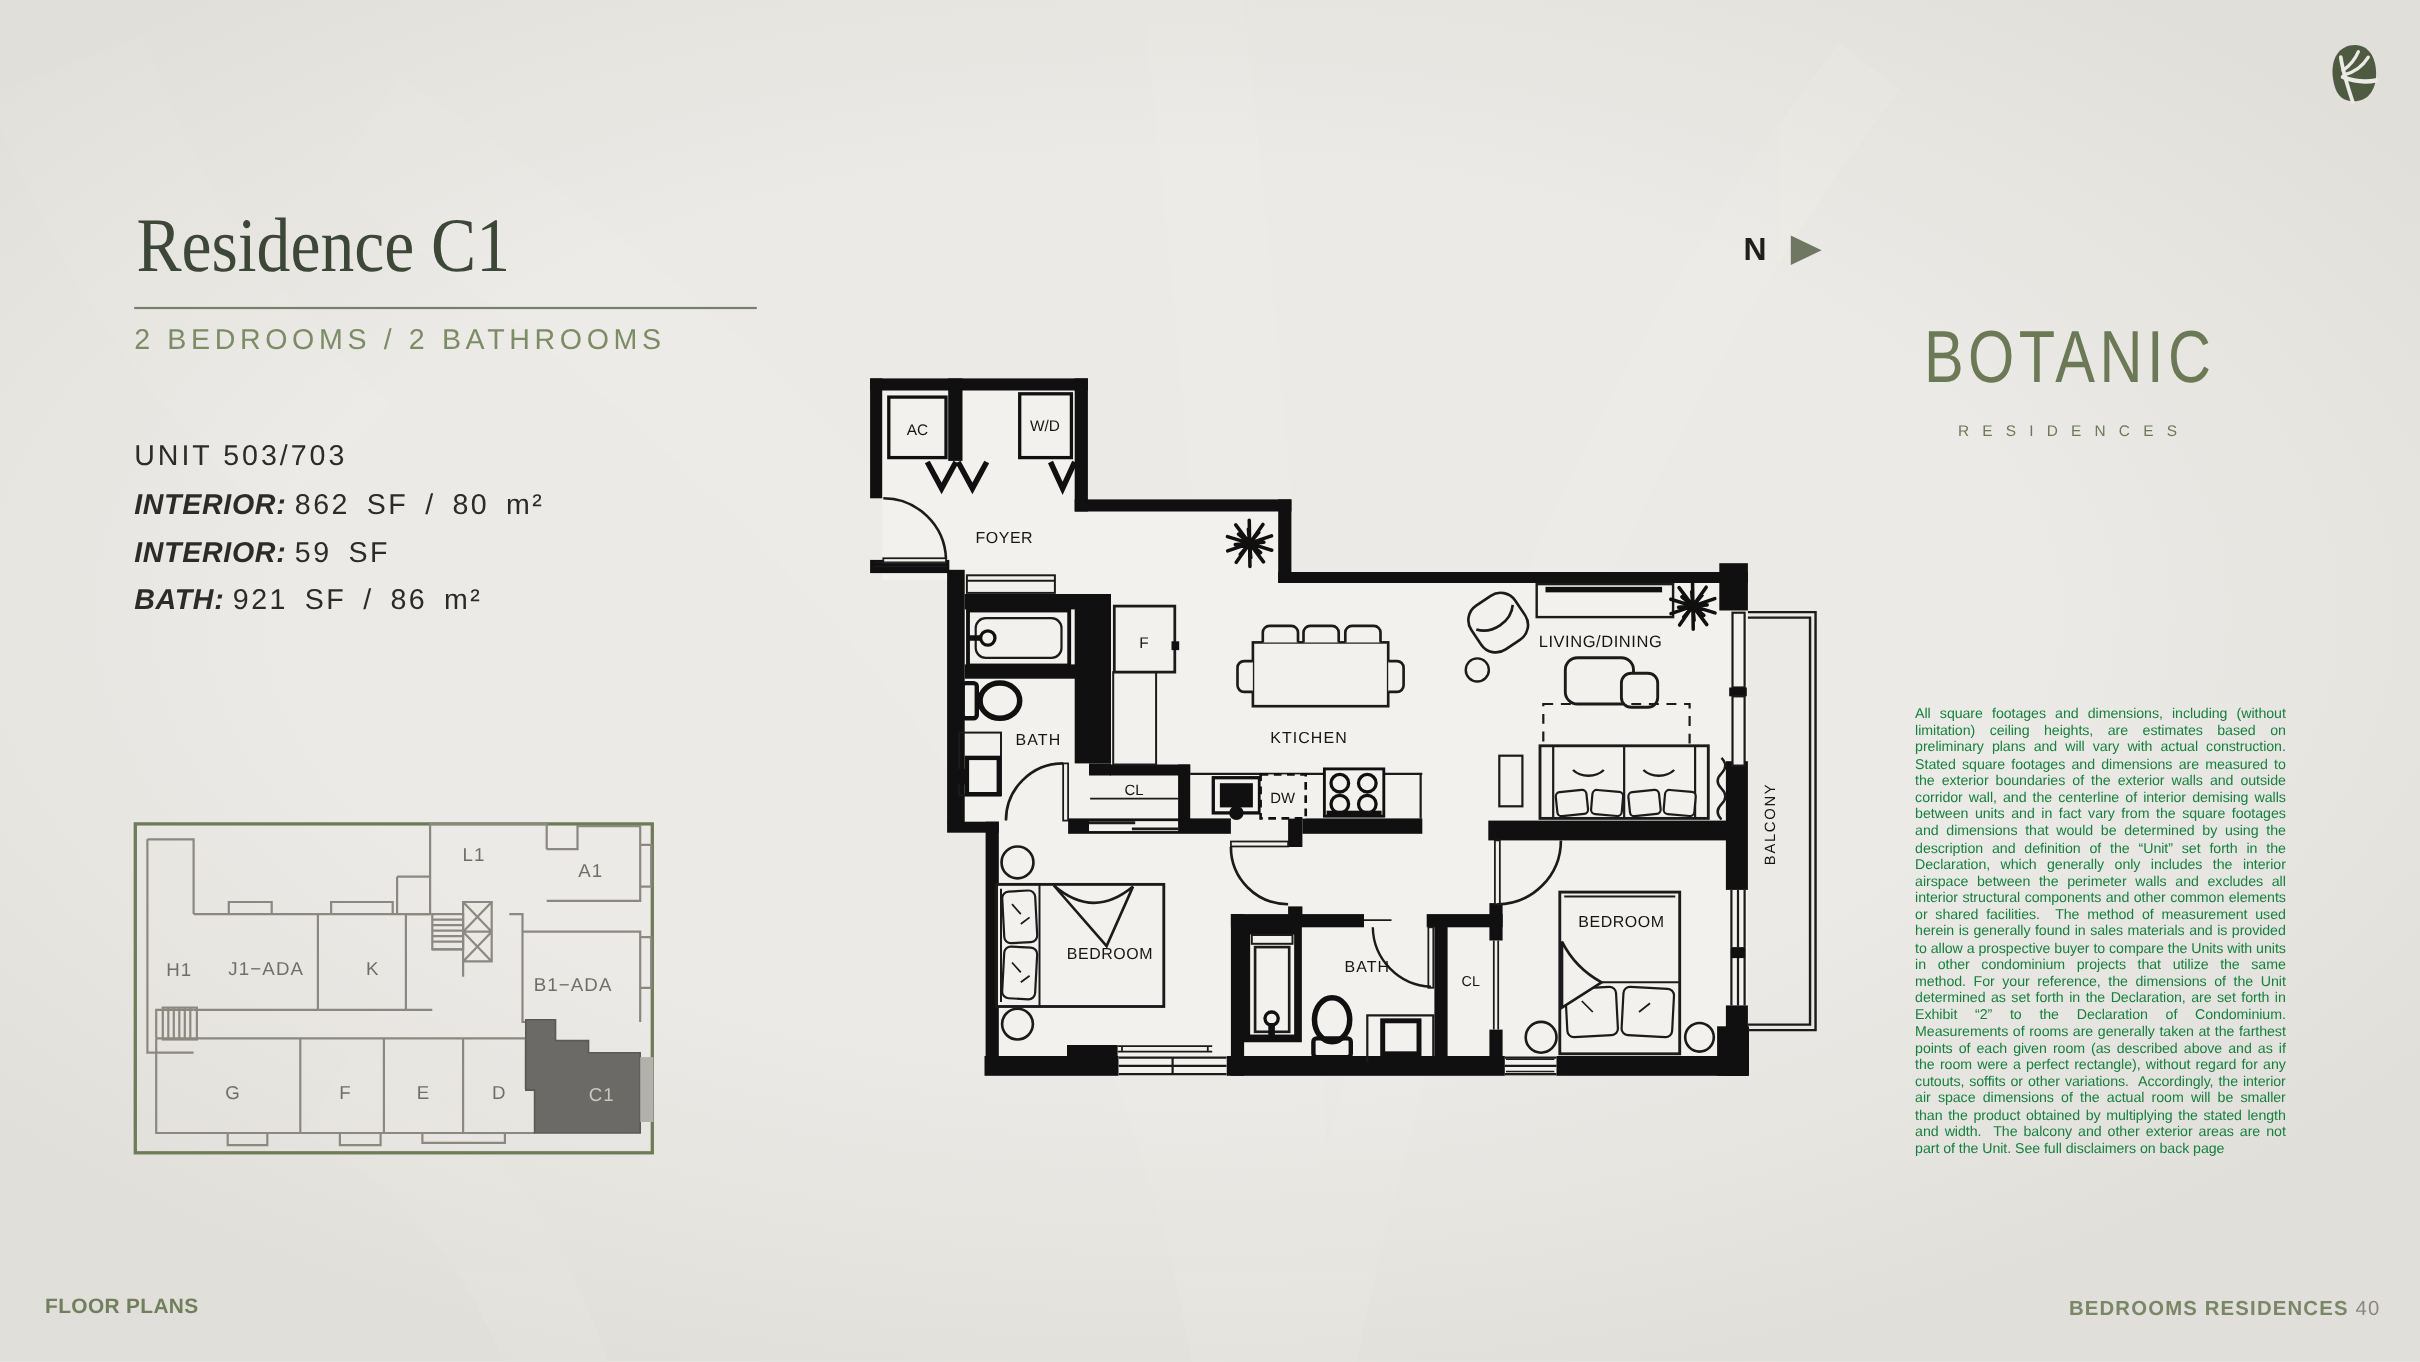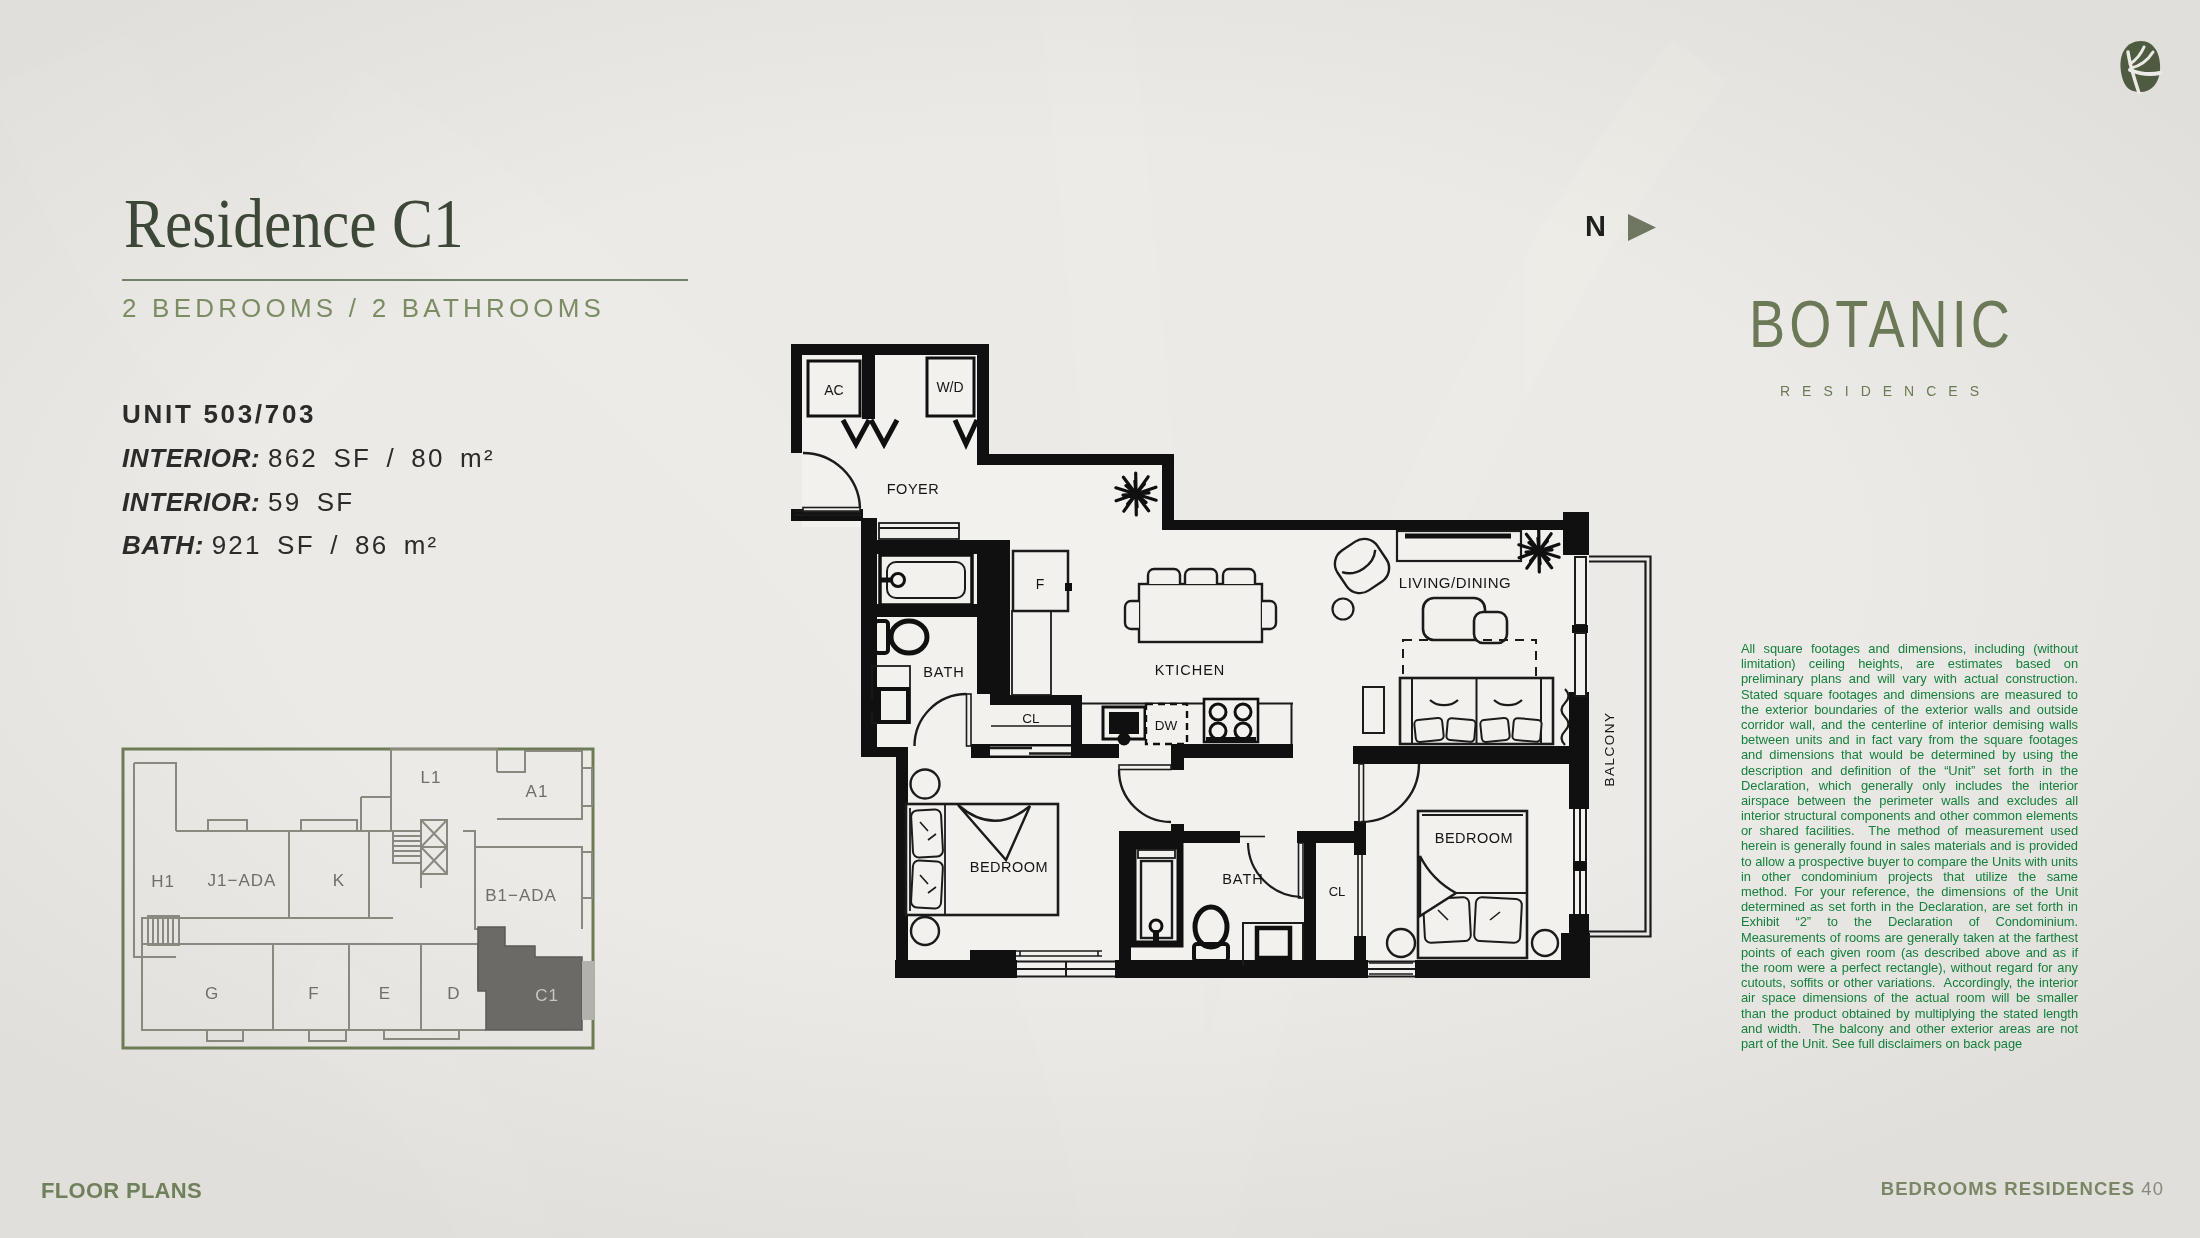--- a/index.html
+++ b/index.html
@@ -4,21 +4,21 @@
   html,body{margin:0;padding:0;}
   body{width:2200px;height:1238px;background:#ECEAE6;font-family:"Liberation Sans",sans-serif;position:relative;overflow:hidden;}
   .abs{position:absolute;}
   #title{left:124px;top:184px;font-family:"Liberation Serif",serif;font-size:70px;color:#3D4737;letter-spacing:0;transform:scaleX(0.878);transform-origin:left top;}
   #rule{left:122px;top:279px;width:566px;height:2px;background:#75816A;}
   #subtitle{left:122px;top:293px;font-size:26px;font-weight:normal;color:#7C8C64;letter-spacing:4.2px;}
   .info{left:122px;font-size:26px;color:#2B2B29;letter-spacing:0.5px;}
   .info b{letter-spacing:0.6px;font-style:italic;}
   .info span{letter-spacing:2.2px;word-spacing:6px;}
   #disc{left:1741px;top:641px;width:337px;font-size:12.9px;line-height:15.18px;color:#15803d;text-align:justify;letter-spacing:-0.05px;}
-  #fp{left:41px;top:1178px;font-size:22px;font-weight:bold;color:#70805C;letter-spacing:0.3px;}
+  #fp{left:41px;top:1178px;font-size:19px;font-weight:bold;color:#70805C;letter-spacing:0.3px;}
   #br40{right:36px;top:1178px;font-size:18.5px;color:#8A887E;letter-spacing:1.05px;}
   #br40 b{color:#7A8766;}
   svg text{font-family:"Liberation Sans",sans-serif;}
 </style></head>
 <body>
 
 <svg class="abs" style="left:0;top:0" width="2200" height="1238" viewBox="0 0 2200 1238">
  <g fill="none" stroke="#F0EEE9" opacity="0.38">
   <path d="M 1150,1280 C 1100,900 900,500 330,120" stroke-width="120"></path>
   <path d="M 1165,1280 C 1160,800 1130,400 1080,-40" stroke-width="90"></path>
@@ -29,21 +29,21 @@
 </svg>
 
 <div class="abs" style="left:0;top:0;width:2200px;height:1238px;background:radial-gradient(ellipse 65% 60% at 48% 45%, rgba(0,0,0,0) 55%, rgba(88,84,74,0.075) 100%);"></div>
 
 <div id="title" class="abs">Residence C1</div>
 
 <div id="rule" class="abs"></div>
 
 <div id="subtitle" class="abs">2 BEDROOMS / 2 BATHROOMS</div>
 
-<div class="abs info" style="top:399px;font-weight:bold;letter-spacing:2.7px">UNIT 503/703</div>
+<div class="abs info" style="top:399px;font-weight:normal;letter-spacing:2.7px">UNIT 503/703</div>
 
 <div class="abs info" style="top:443px"><b>INTERIOR:</b> <span>862 SF / 80 m²</span></div>
 
 <div class="abs info" style="top:487px"><b>INTERIOR:</b> <span>59 SF</span></div>
 
 <div class="abs info" style="top:530px"><b>BATH:</b> <span>921 SF / 86 m²</span></div>
 
 <div id="disc" class="abs">All square footages and dimensions, including (without limitation) ceiling heights, are estimates based on preliminary plans and will vary with actual construction. Stated square footages and dimensions are measured to the exterior boundaries of the exterior walls and outside corridor wall, and the centerline of interior demising walls between units and in fact vary from the square footages and dimensions that would be determined by using the description and definition of the “Unit” set forth in the Declaration, which generally only includes the interior airspace between the perimeter walls and excludes all interior structural components and other common elements or shared facilities.&nbsp; The method of measurement used herein is generally found in sales materials and is provided to allow a prospective buyer to compare the Units with units in other condominium projects that utilize the same method. For your reference, the dimensions of the Unit determined as set forth in the Declaration, are set forth in Exhibit “2” to the Declaration of Condominium. Measurements of rooms are generally taken at the farthest points of each given room (as described above and as if the room were a perfect rectangle), without regard for any cutouts, soffits or other variations.&nbsp; Accordingly, the interior air space dimensions of the actual room will be smaller than the product obtained by multiplying the stated length and width.&nbsp; The balcony and other exterior areas are not part of the Unit. See full disclaimers on back page</div>
 
 <div id="fp" class="abs">FLOOR PLANS</div>

